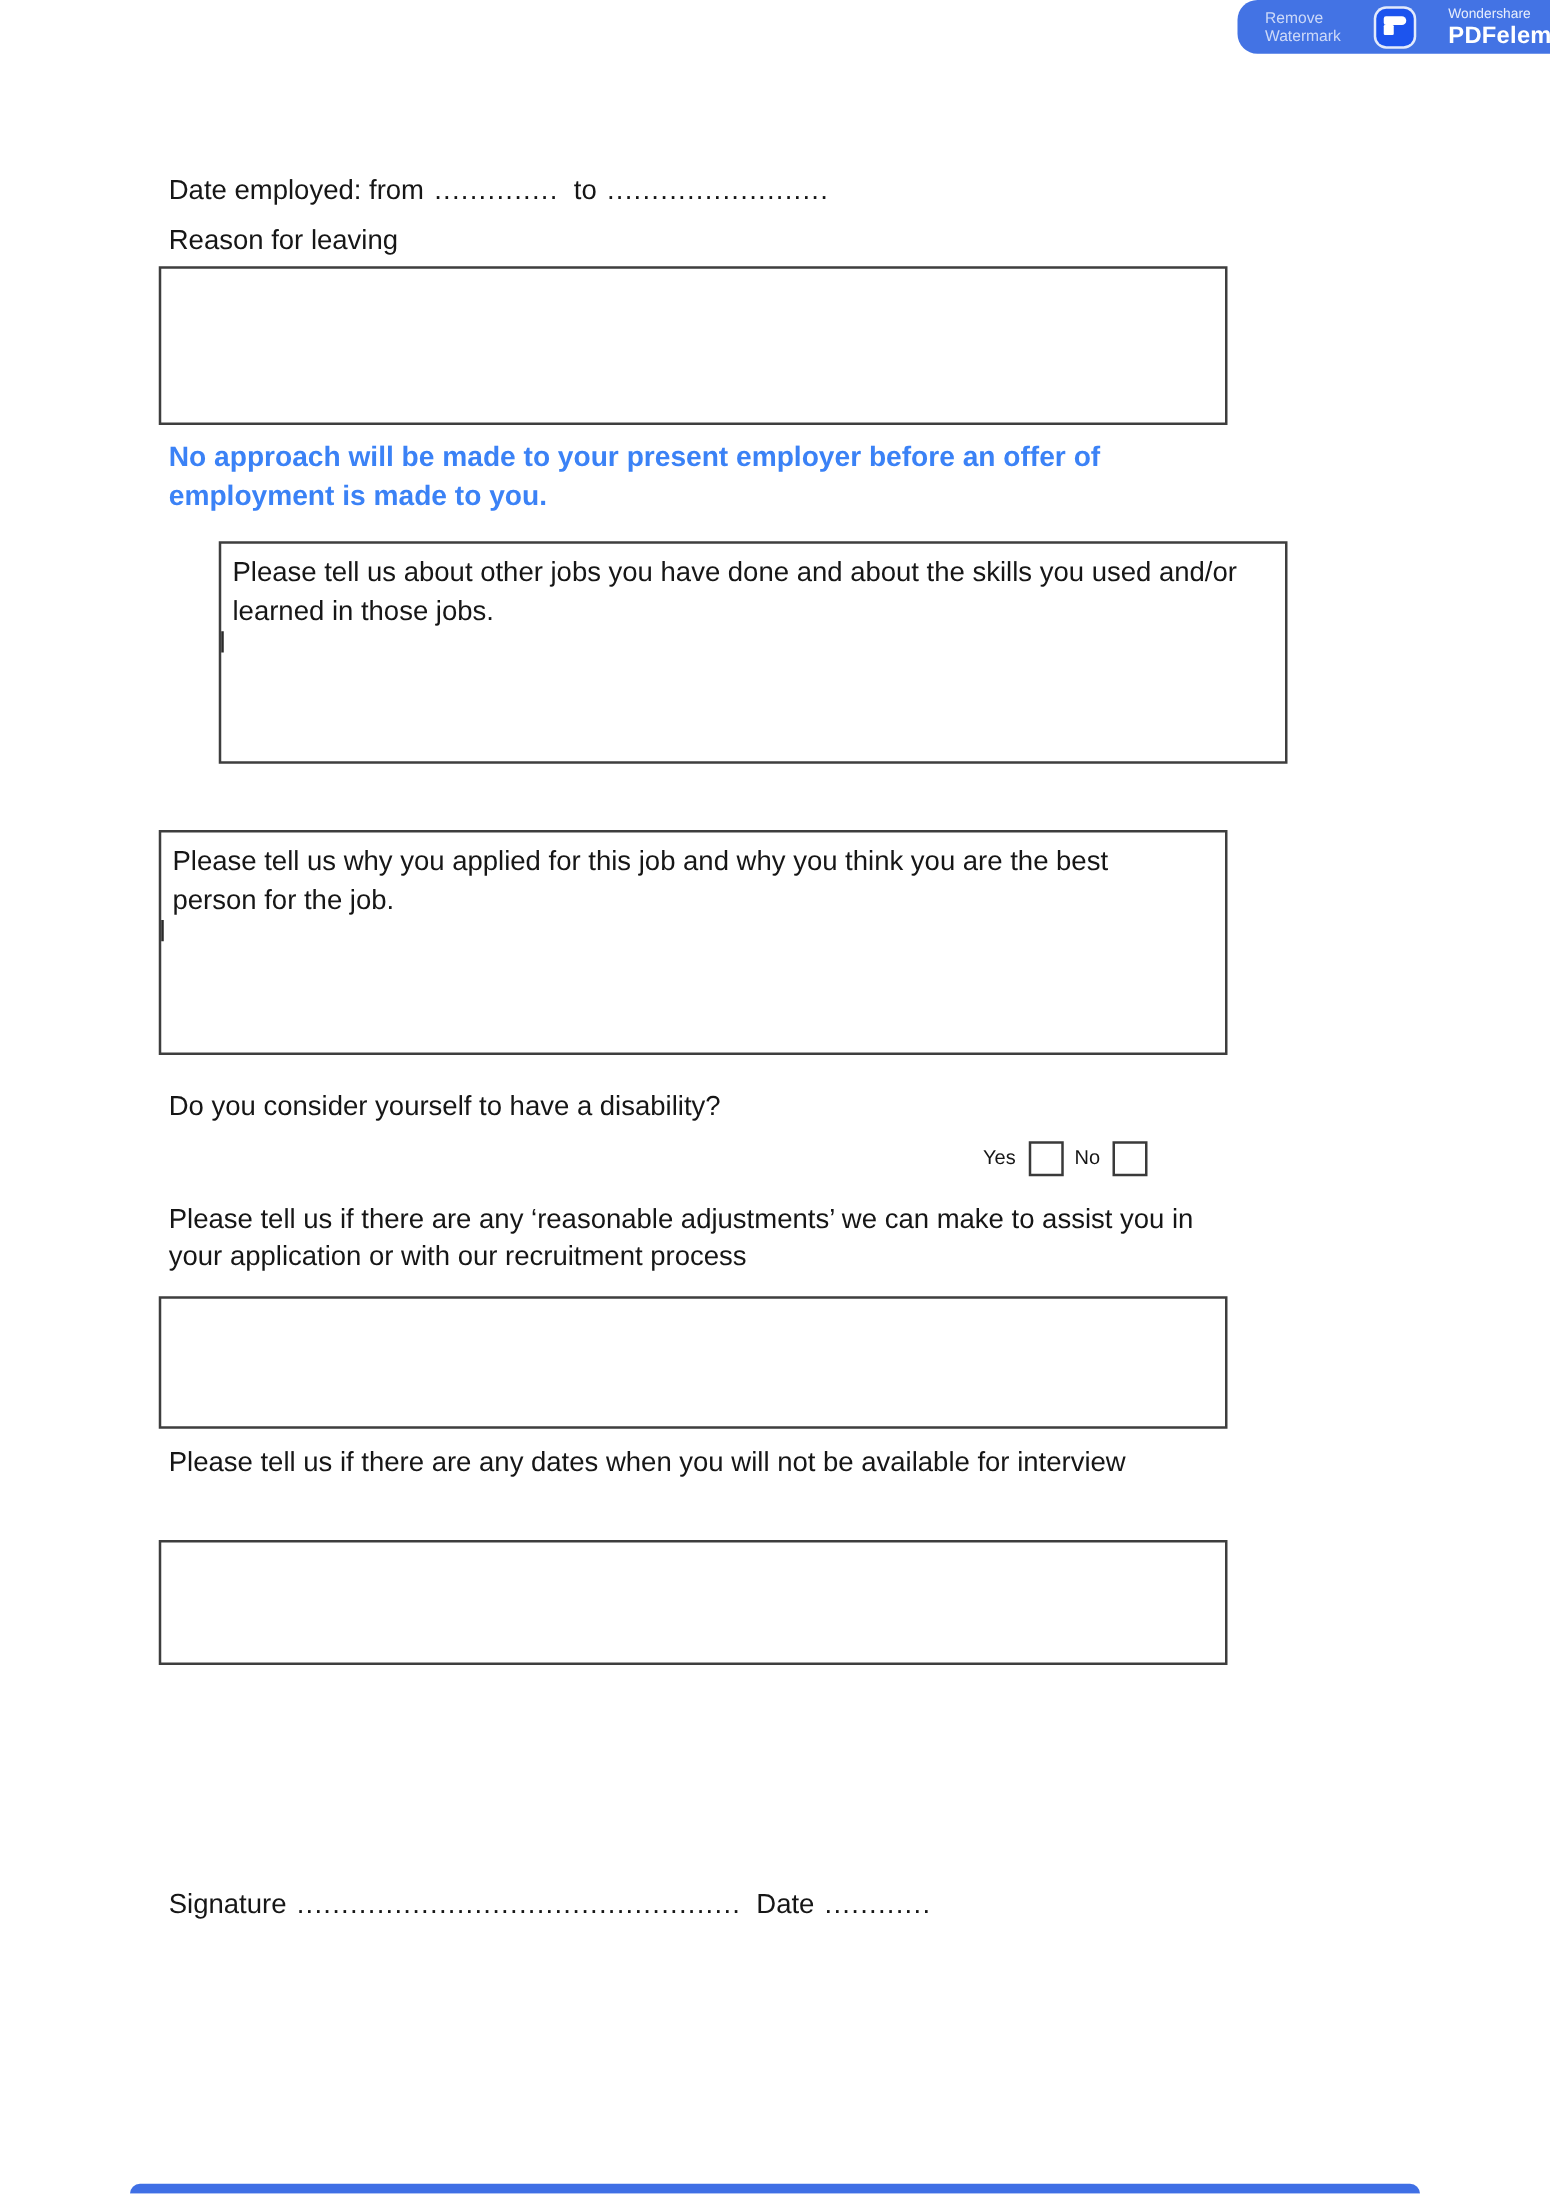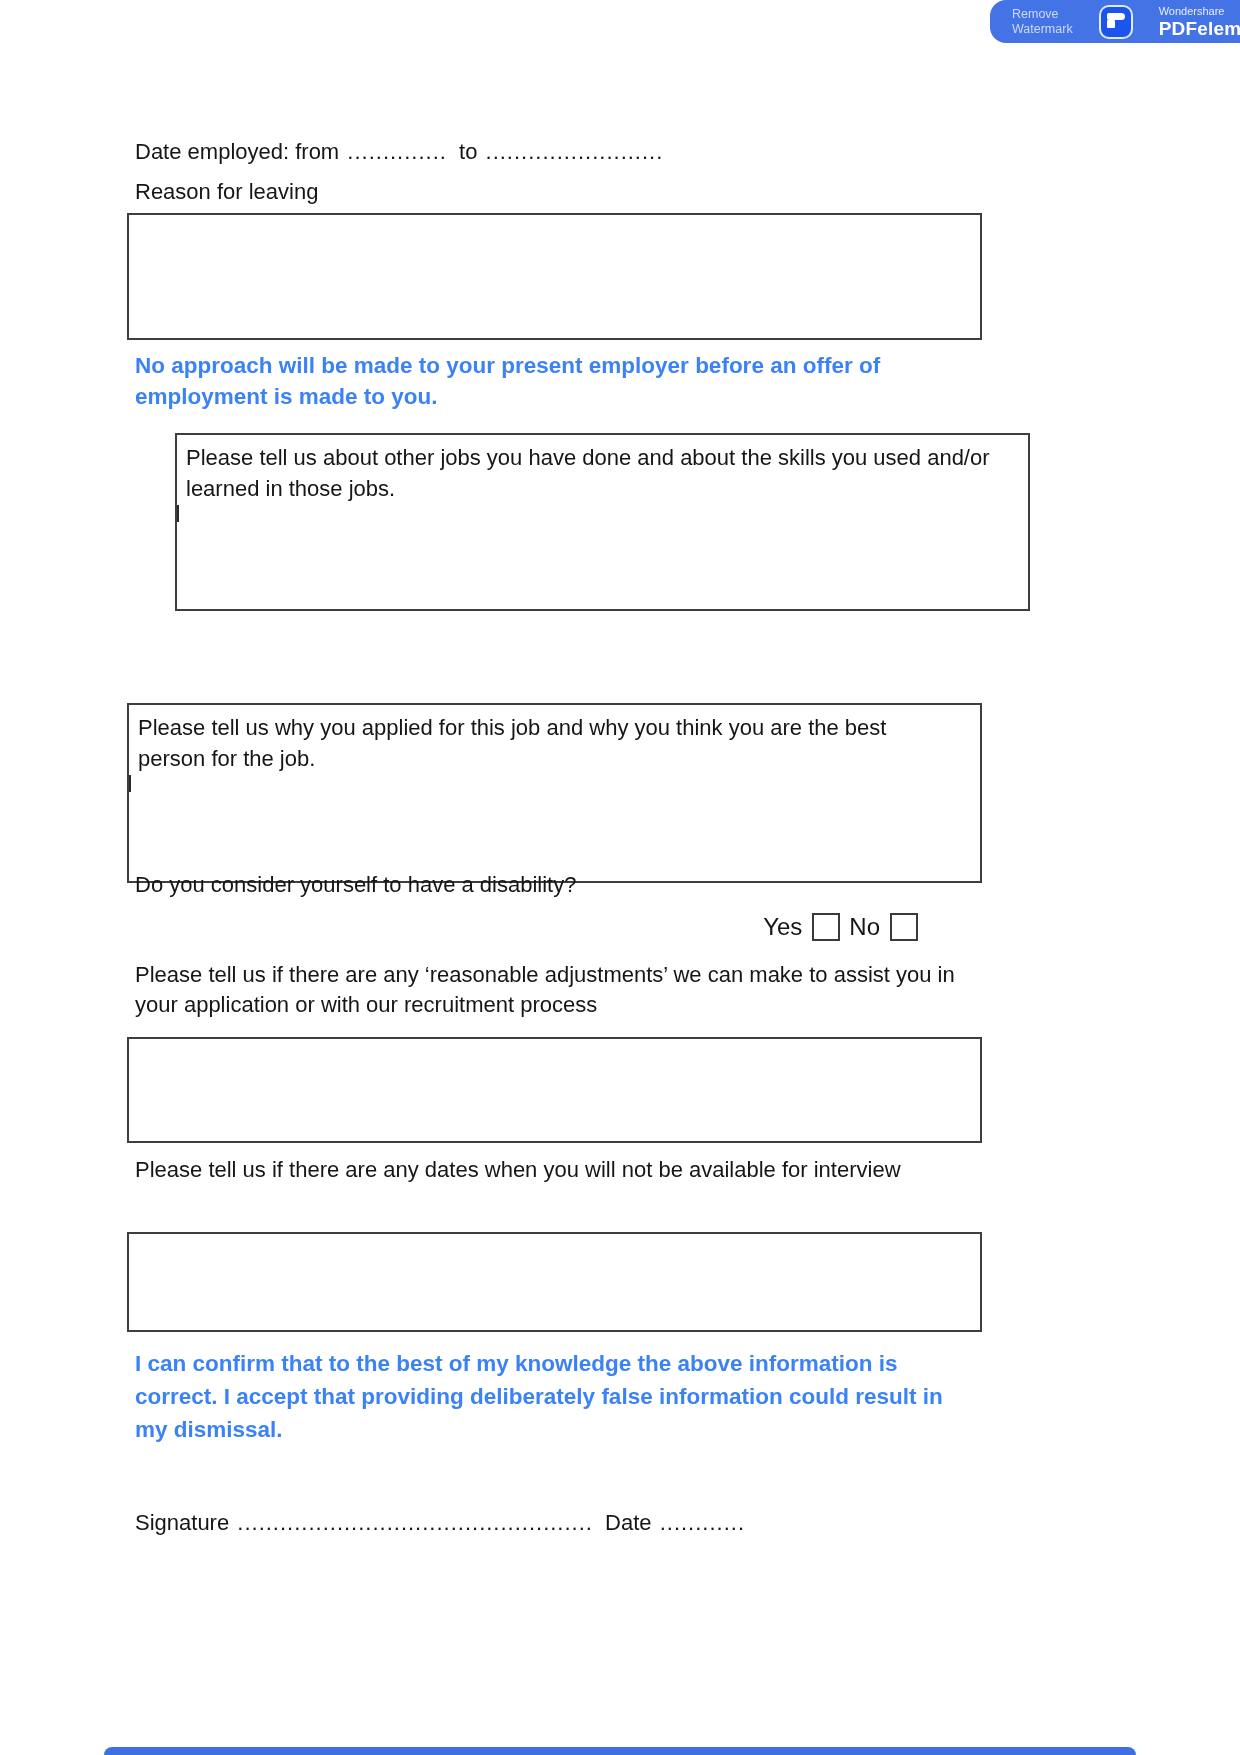--- a/index.html
+++ b/index.html
@@ -110,21 +110,21 @@
   }
 
   
   .yesno-row {
     position: absolute;
     top: 913px;
     right: 322px;
     display: flex;
     align-items: center;
     gap: 9px;
-    font-size: 24px;
+    font-size: 16px;
   }
   .checkbox {
     width: 28px; height: 28px;
     border: 2px solid #3a3a3a;
     background: #ffffff;
     cursor: pointer;
   }
   .yesno-label { margin-right: 1px; }
 
   
@@ -178,21 +178,21 @@
 
   <div class="answer-box" style="top:213px; height:127px;"></div>
 
   <div class="bold-block" style="top:350px; width:800px;">No approach will be made to your present employer before an offer of employment is made to you.</div>
 
   <div class="answer-box" style="top:433px; height:178px;margin-left:48px;">
     <div class="prompt wrapline">Please tell us about other jobs you have done and about the skills you used and/or learned in those jobs.</div>
     <div class="cursor-mark" style="left:0px; top:70px;"></div>
   </div>
 
-  <div class="answer-box" style="top:703px; height:180px;">
+  <div class="answer-box" style="top:664px; height:180px;">
     <div class="prompt wrapline">Please tell us why you applied for this job and why you think you are the best person for the job.</div>
     <div class="cursor-mark" style="left:0px; top:70px;"></div>
   </div>
 
   <div class="doc-line" style="top:870px;">Do you consider yourself to have a disability?</div>
 
   <div class="yesno-row">
     <span class="yesno-label">Yes</span>
     <span class="checkbox"></span>
     <span class="yesno-label">No</span>
@@ -200,21 +200,20 @@
   </div>
 
   <div class="doc-line wrapline" style="top:960px; width:830px;">Please tell us if there are any ‘reasonable adjustments’ we can make to assist you in your application or with our recruitment process</div>
 
   <div class="answer-box" style="top:1037px; height:106px;"></div>
 
   <div class="doc-line wrapline" style="top:1155px; width:830px;">Please tell us if there are any dates when you will not be available for interview</div>
 
   <div class="answer-box" style="top:1232px; height:100px;"></div>
 
-  <div class="bold-block" style="top:1347px; width:830px; line-height:33px;">I can confirm that to the best of my knowledge the above information is correct. I accept that providing deliberately false information could result in my dismissal.</div>
 
   <div class="sig-row">
     <span>Signature</span>
     <span class="dots" style="margin-right: 6px; margin-left: 2px;">..................................................</span>
     <span>Date</span>
     <span class="dots" style="margin-right: 6px; margin-left: 2px;">............</span>
   </div>
 
   <div class="wm-footer"></div>
 

